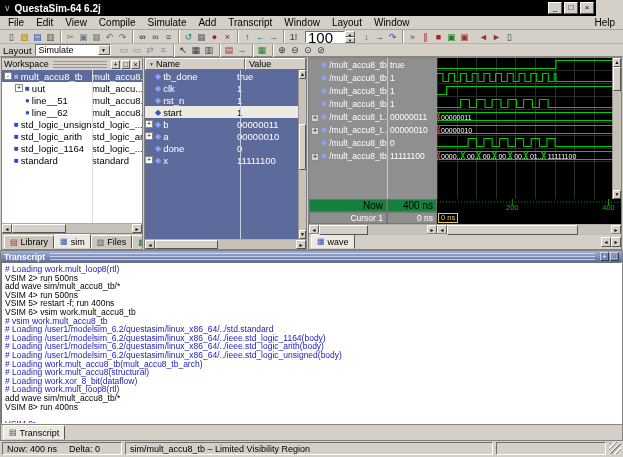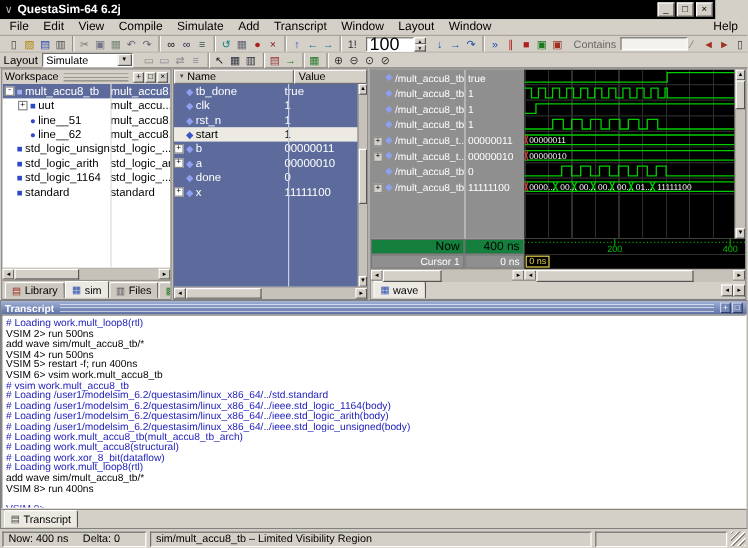--- a/index.html
+++ b/index.html
@@ -122,21 +122,21 @@
   #transcript{position:absolute;top:250px;left:0;width:623px;height:191px;display:flex;flex-direction:column;border:1px solid #808080;background:#d4d0c8}
   .tr-head{height:11px;background:linear-gradient(#9fb0d6,#5d6fa3);display:flex;align-items:center;padding:0 3px;color:#fff;gap:2px}
   .tr-head .ptitle{font-size:8.5px;font-weight:bold;white-space:nowrap}
   .tr-head .grip{flex:1;height:7px;margin:0 3px;background:repeating-linear-gradient(to bottom,rgba(255,255,255,.6) 0 1px,transparent 1px 3px)}
   .tr-head .pbtn{border-color:#cdd6ea #2e3c63 #2e3c63 #cdd6ea;background:#7487b5;color:#fff}
   #tr-body{flex:1;background:#fff;border:1px solid;border-color:#6f6f6f #fff #fff #6f6f6f;overflow:hidden;font-size:8.5px;line-height:8.6px;padding:2px 0 0 3px;white-space:pre}
   .ln-info{color:#2222bb}
   .ln-cmd{color:#000}
 
   
-  #statusbar{position:absolute;top:441px;left:0;width:623px;height:16px;display:flex;align-items:center;gap:3px;padding:1px 2px;background:#d4d0c8}
+  #statusbar{position:absolute;top:441px;left:0;width:623px;height:16px;display:flex;align-items:flex-start;gap:3px;padding:1px 2px;background:#d4d0c8}
   .sb-seg{height:13px;border:1px solid;border-color:#6f6f6f #fff #fff #6f6f6f;display:flex;align-items:center;font-size:9px;padding:0 4px}
   .sb-seg1{width:120px;gap:12px}
   .sb-seg2{width:368px}
   .sb-rest{flex:1;height:13px}
   .sb-grip{width:12px;height:12px;background:repeating-linear-gradient(135deg,#fff 0 1px,#8a867e 1px 2px,transparent 2px 4px)}
 </style>
 </head>
 <body>
 
 <div id="titlebar">
@@ -214,25 +214,20 @@
         <span class="tbi" style="color: rgb(35, 79, 176);">↷</span>
       </span>
       <span class="tb-group">
         <span class="tbi" style="color: rgb(35, 79, 176);">»</span>
         <span class="tbi" style="color: rgb(176, 32, 32);">∥</span>
         <span class="tbi" style="color: rgb(176, 32, 32);">■</span>
         <span class="tbi" style="color: rgb(31, 122, 31);">▣</span>
         <span class="tbi" style="color: rgb(160, 48, 32);">▣</span>
       </span>
     </span>
-  <span class="contains-box">
-    <span class="lbl">Contains</span>
-    <input class="contains-input" value="" style="">
-    <span class="slash-icon"></span>
-  </span>
   <span id="tb1-right" style="display:flex">
       <span class="tb-group">
         <span class="tbi" style="color: rgb(160, 48, 32);">◄</span>
         <span class="tbi" style="color: rgb(160, 48, 32);">►</span>
         <span class="tbi" style="color: rgb(68, 68, 68);">▯</span>
       </span>
     </span>
 </div>
 
 <div id="toolbar2">

